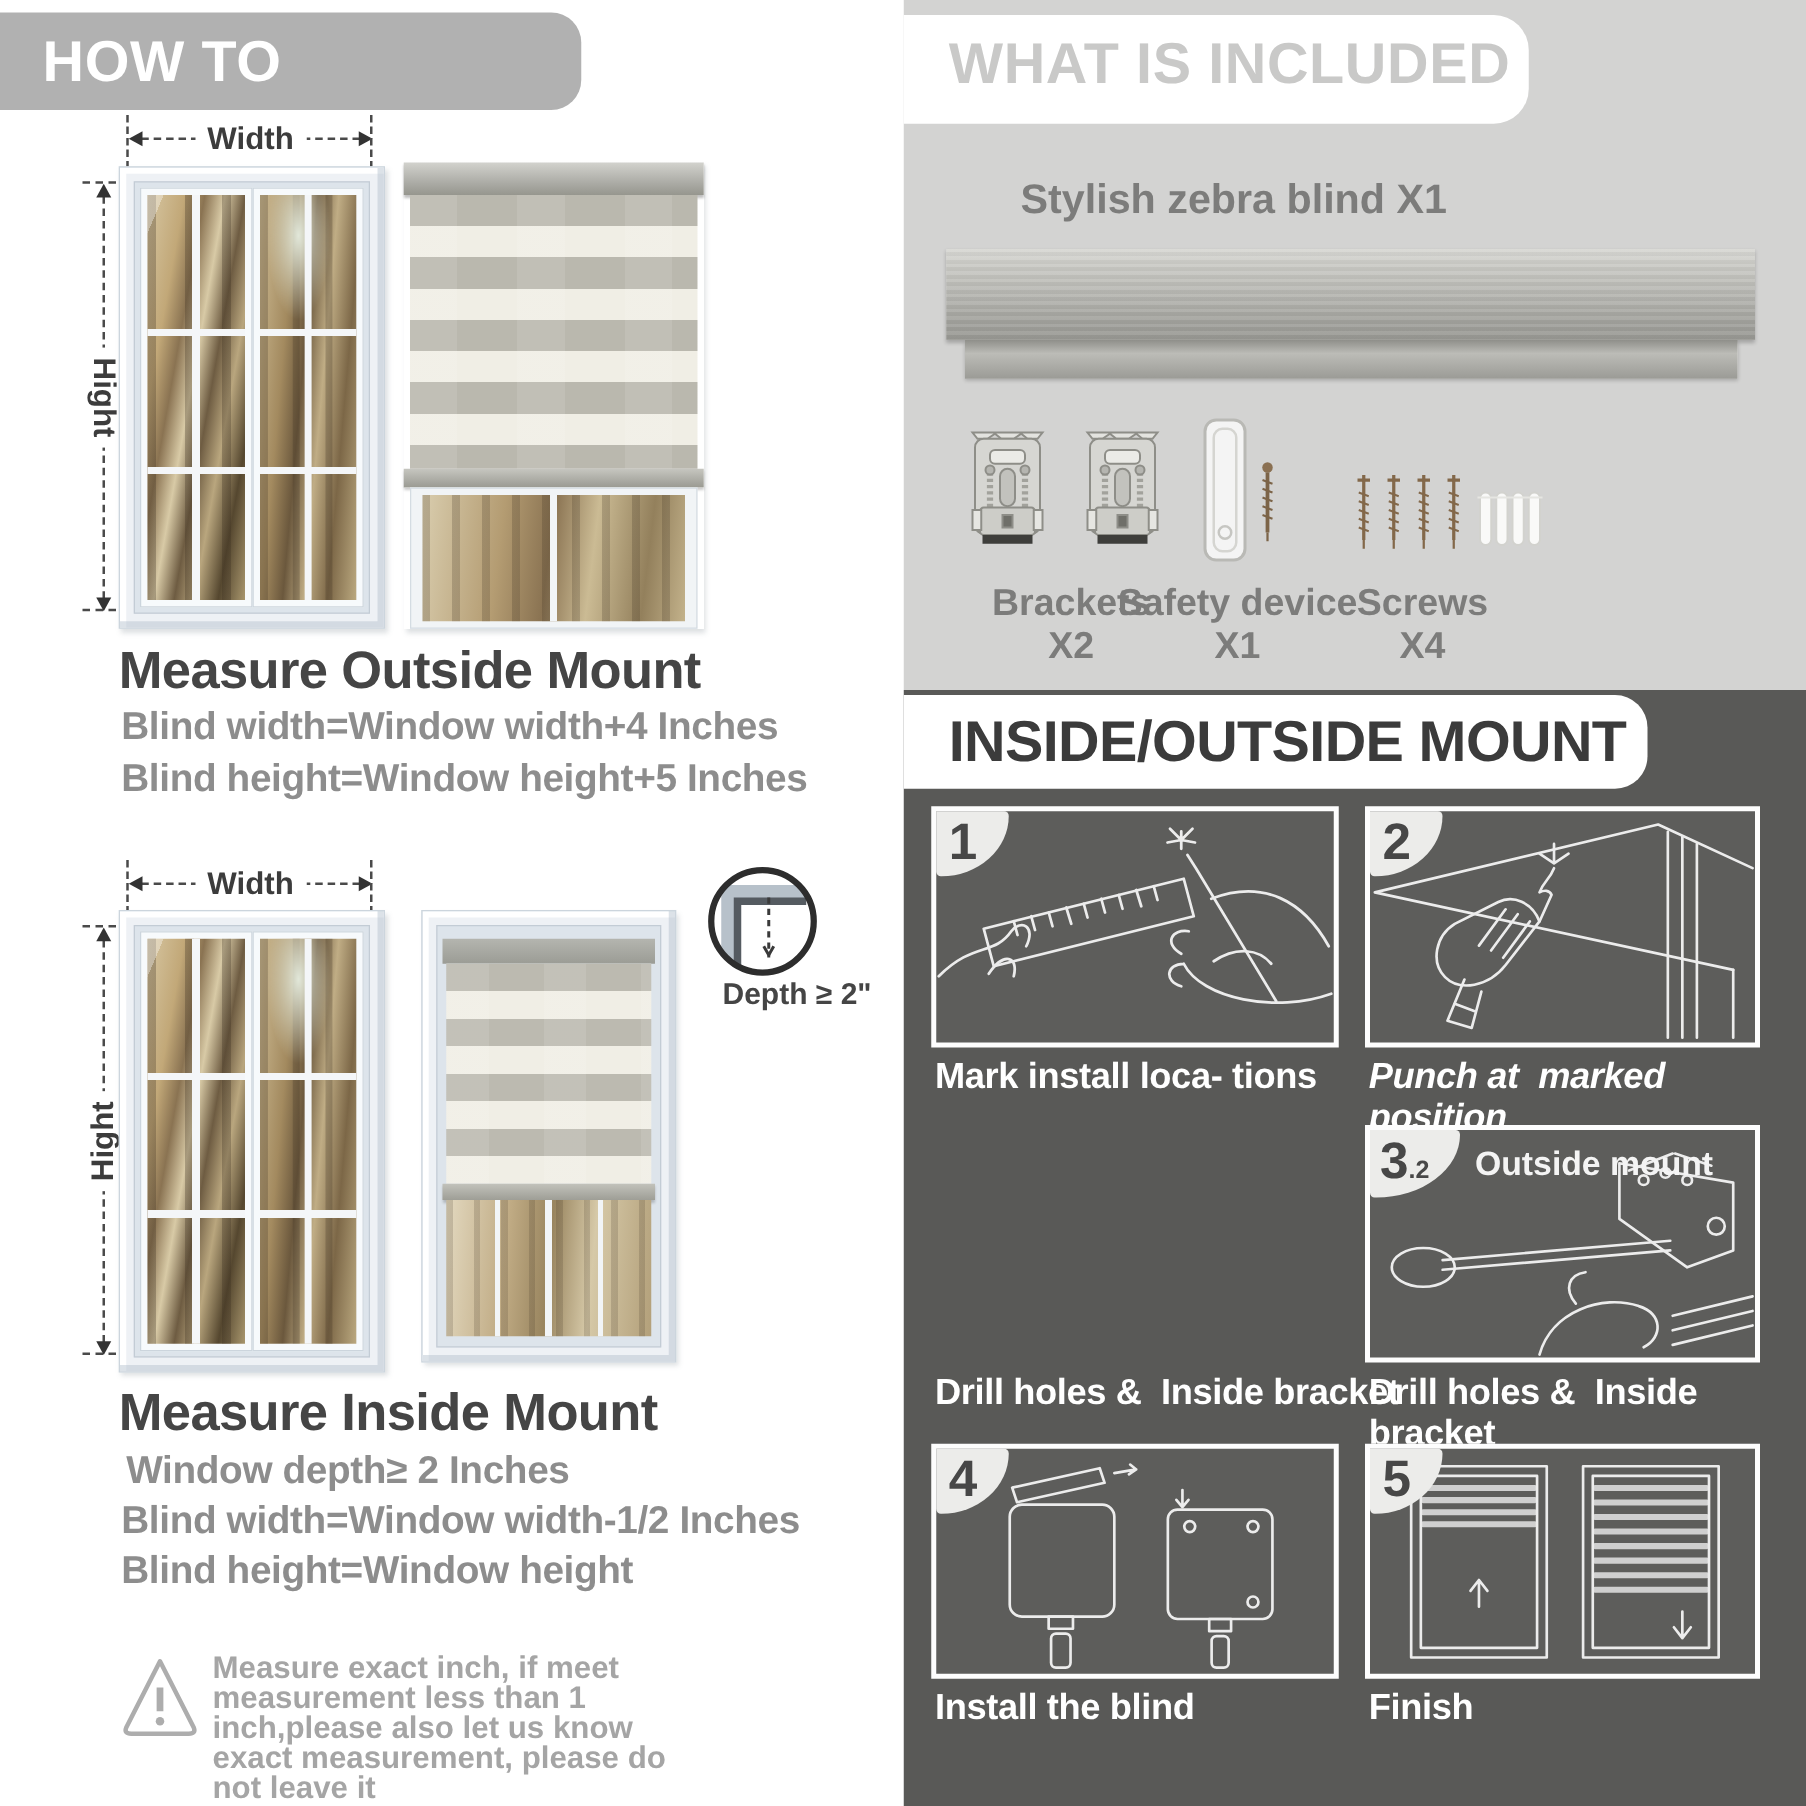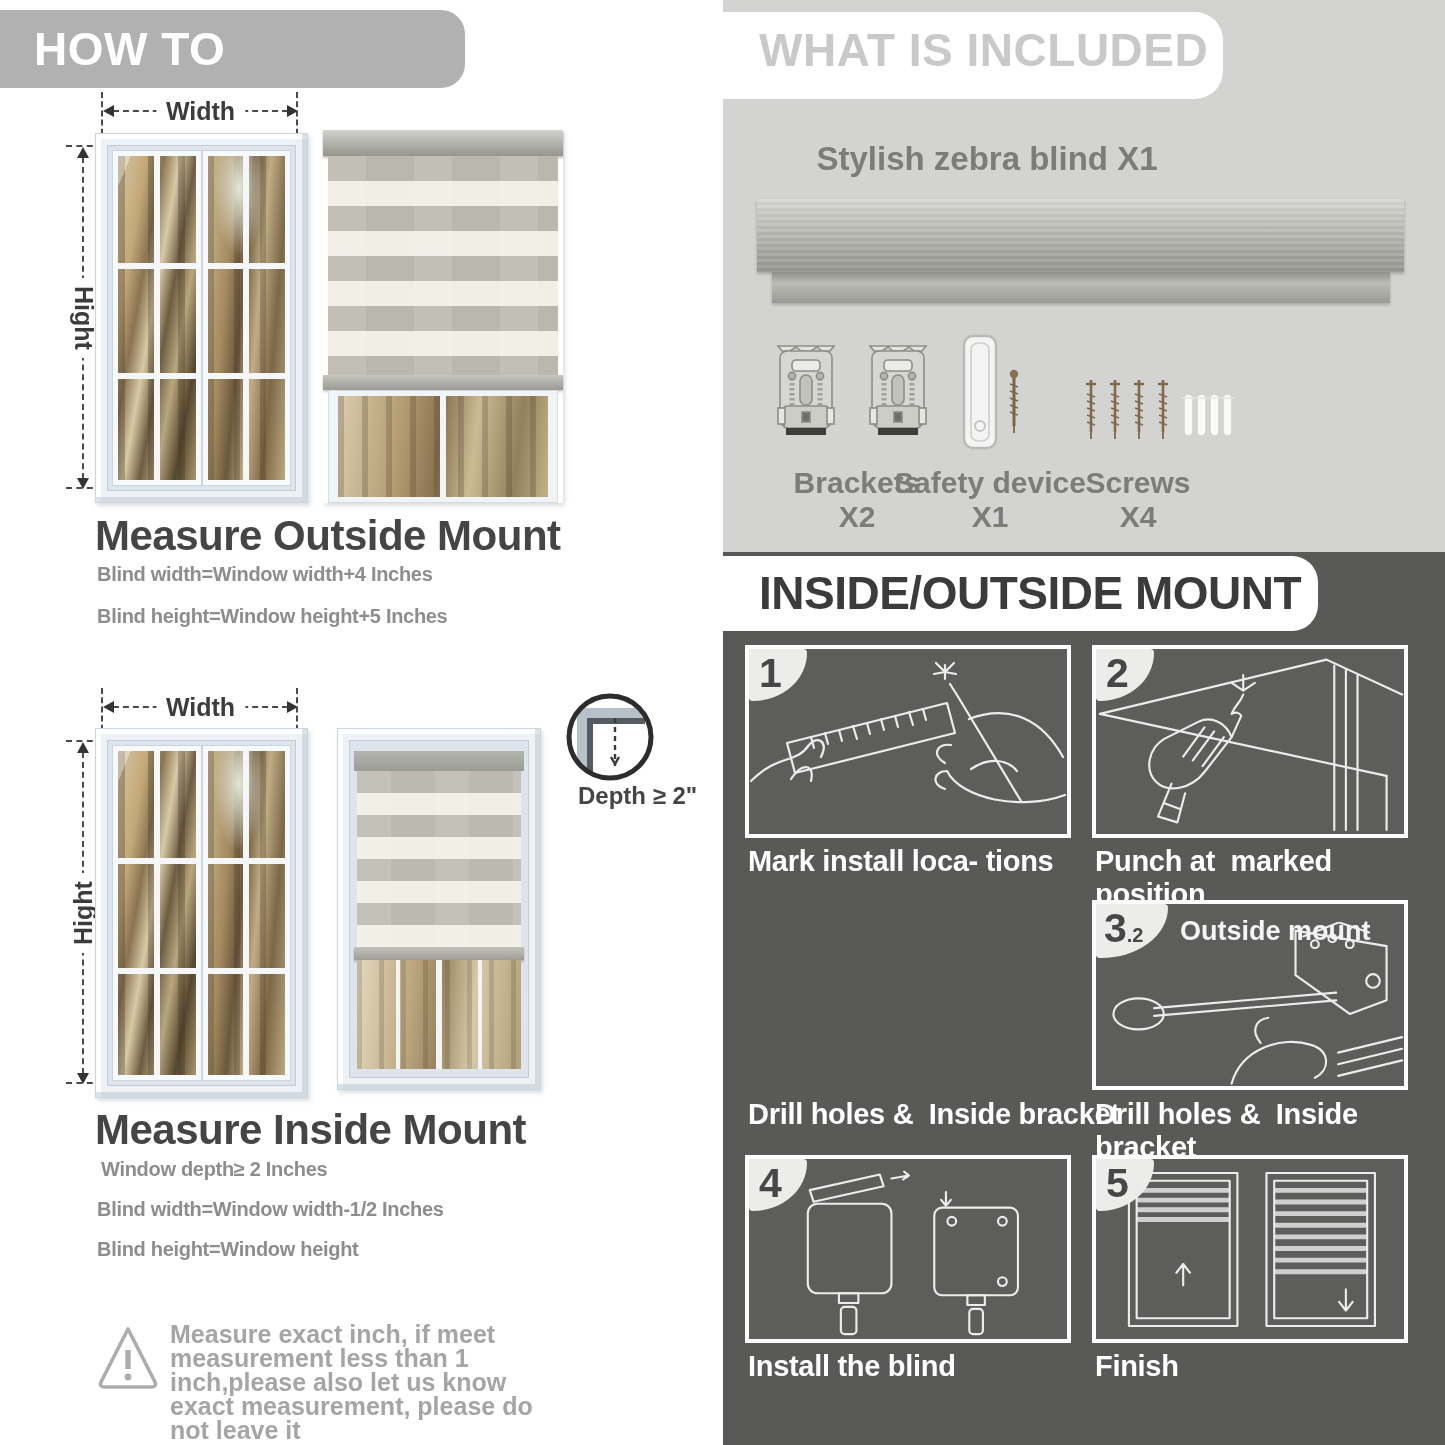--- a/index.html
+++ b/index.html
@@ -80,21 +80,21 @@
   .hdim .ah{position:absolute;left:5px;width:0;height:0;border-left:6px solid transparent;border-right:6px solid transparent;}
   .hdim .ah.t{top:0;border-bottom:11px solid #333;}
   .hdim .ah.b{bottom:0;border-top:11px solid #333;}
   .hdim .tick{position:absolute;left:-6px;width:58px;border-top:2px dashed #4a4a4a;}
   .hdim .lbl{position:absolute;top:50%;left:11px;transform:translate(-50%,-50%) rotate(90deg);
              background:#fff;padding:2px 8px;font-size:25px;font-weight:bold;}
   .hdim .lbl.flip{transform:translate(-50%,-50%) rotate(-90deg);}
 
   
   .h-big{font-size:42px;font-weight:bold;color:#454545;letter-spacing:-.5px;}
-  .h-line{font-size:20px;font-weight:bold;color:#8d8d8d;letter-spacing:-.3px;}
+  .h-line{font-size:31px;font-weight:bold;color:#8d8d8d;letter-spacing:-.3px;}
   .depth-note{font-size:24px;font-weight:bold;color:#454545;}
   .warn-text{font-size:25px;font-weight:bold;color:#a5a5a5;line-height:24px;width:395px;}
 
   
   .sec-light{left:723px;top:0;width:722px;height:552px;background:#d3d3d2;}
   .banner-right{left:723px;top:12px;width:500px;height:87px;background:#fff;
                 border-radius:0 28px 28px 0;color:#c9c9c8;font-size:46px;font-weight:bold;
                 line-height:77px;padding-left:36px;letter-spacing:.5px;box-sizing:border-box;}
   .included-label{font-size:33px;font-weight:bold;color:#7c7c7b;text-align:center;}
   .headrail-main{left:757px;top:199px;width:647px;height:73px;
@@ -386,21 +386,21 @@
         <path d="M152,40 l-12,-8 M152,40 l12,-8 M152,40 l0,-16"></path>
         <path d="M152,44 c-4,10 -8,10 -12,20 c4,-2 8,-2 10,2 l-10,22"></path>
         <path d="M140,88 L112,124 C98,142 74,146 62,134 C50,122 54,100 70,90 L106,72 C118,66 134,72 140,88 Z"></path>
         <path d="M112,78 l-22,30 M122,82 l-22,30 M132,88 l-22,30"></path>
         <path d="M78,136 L64,170 L84,176 L92,146"></path>
         <path d="M70,156 l16,6"></path>
       </g>
     </svg>
     <div class="badge small"><span>2</span></div>
   </div>
-  <div class="caption" style="left:1095px;top:845px;">Punch at  marked position</div>
+  <div class="caption" style="left:1095px;top:845px;font-style:italic;">Punch at  marked position</div>
 
   <div class="caption" style="left:748px;top:1098px;">Drill holes &amp;  Inside bracket</div>
 
   <div class="panel" style="left:1092px;top:900px;width:316px;height:190px;">
     <svg class="lineart" viewBox="0 0 318 185">
       <g stroke="#ececec" stroke-width="2.2" fill="none" stroke-linecap="round" stroke-linejoin="round">
         <path d="M206,26 L300,42 L300,98 L262,112 L206,72 Z"></path>
         <path d="M214,32 l36,-14 M252,18 l30,10"></path>
         <circle cx="226" cy="40" r="4"></circle>
           <circle cx="244" cy="34" r="4"></circle>

